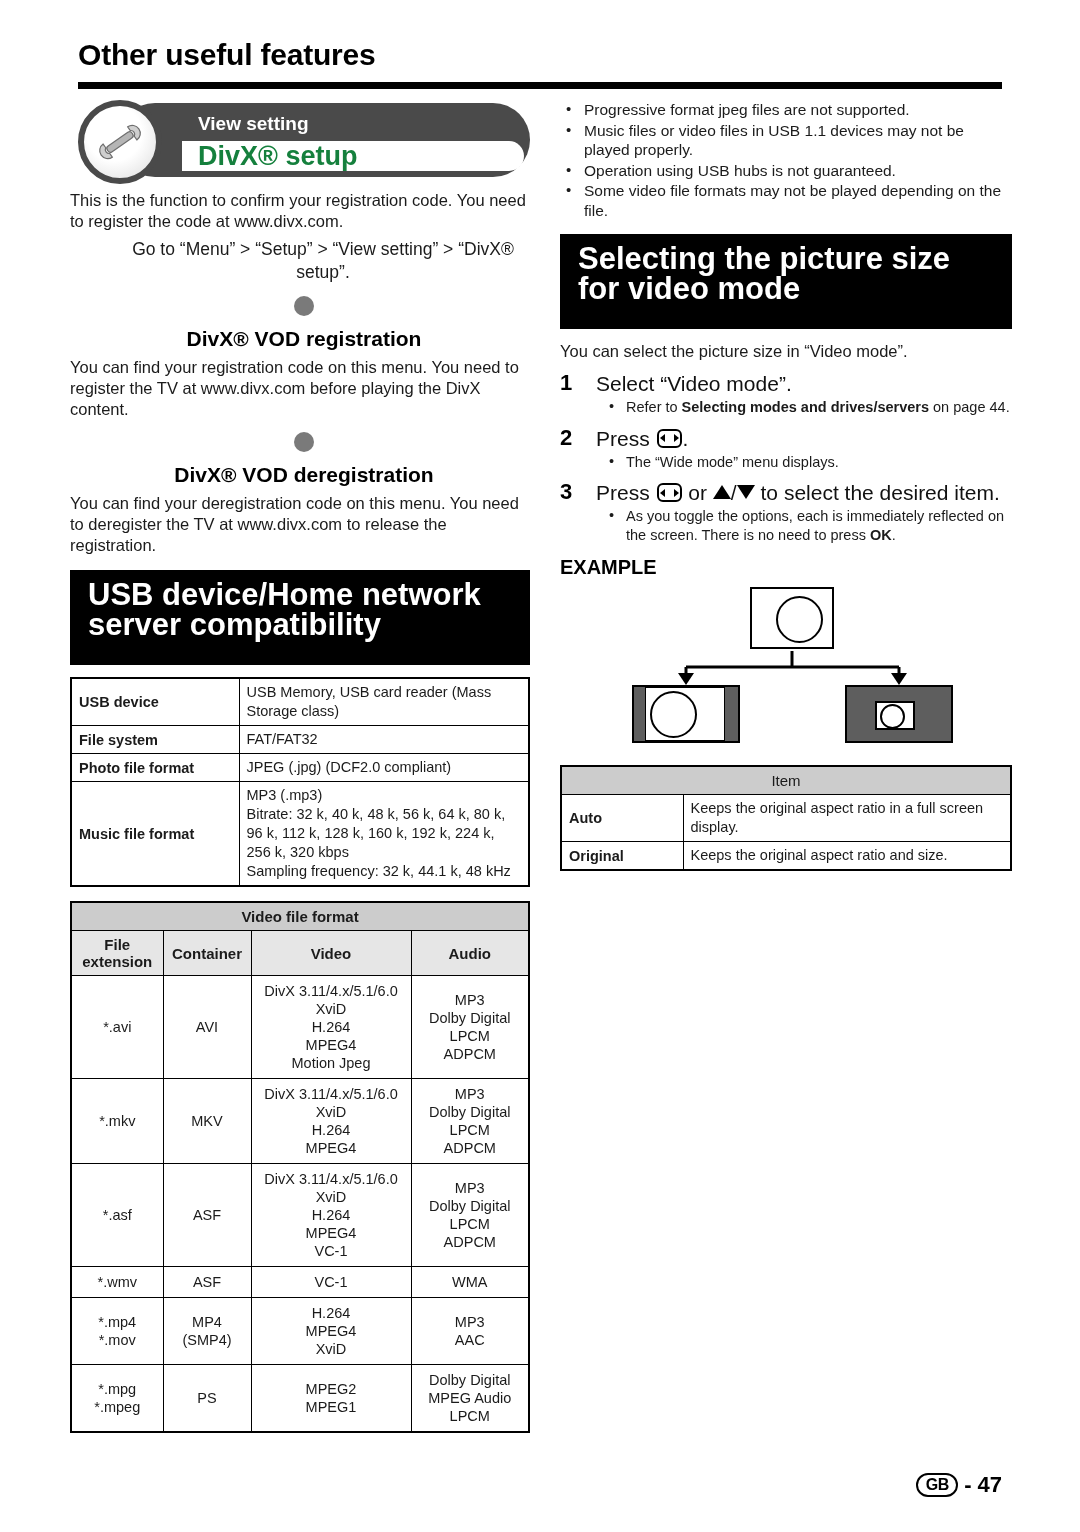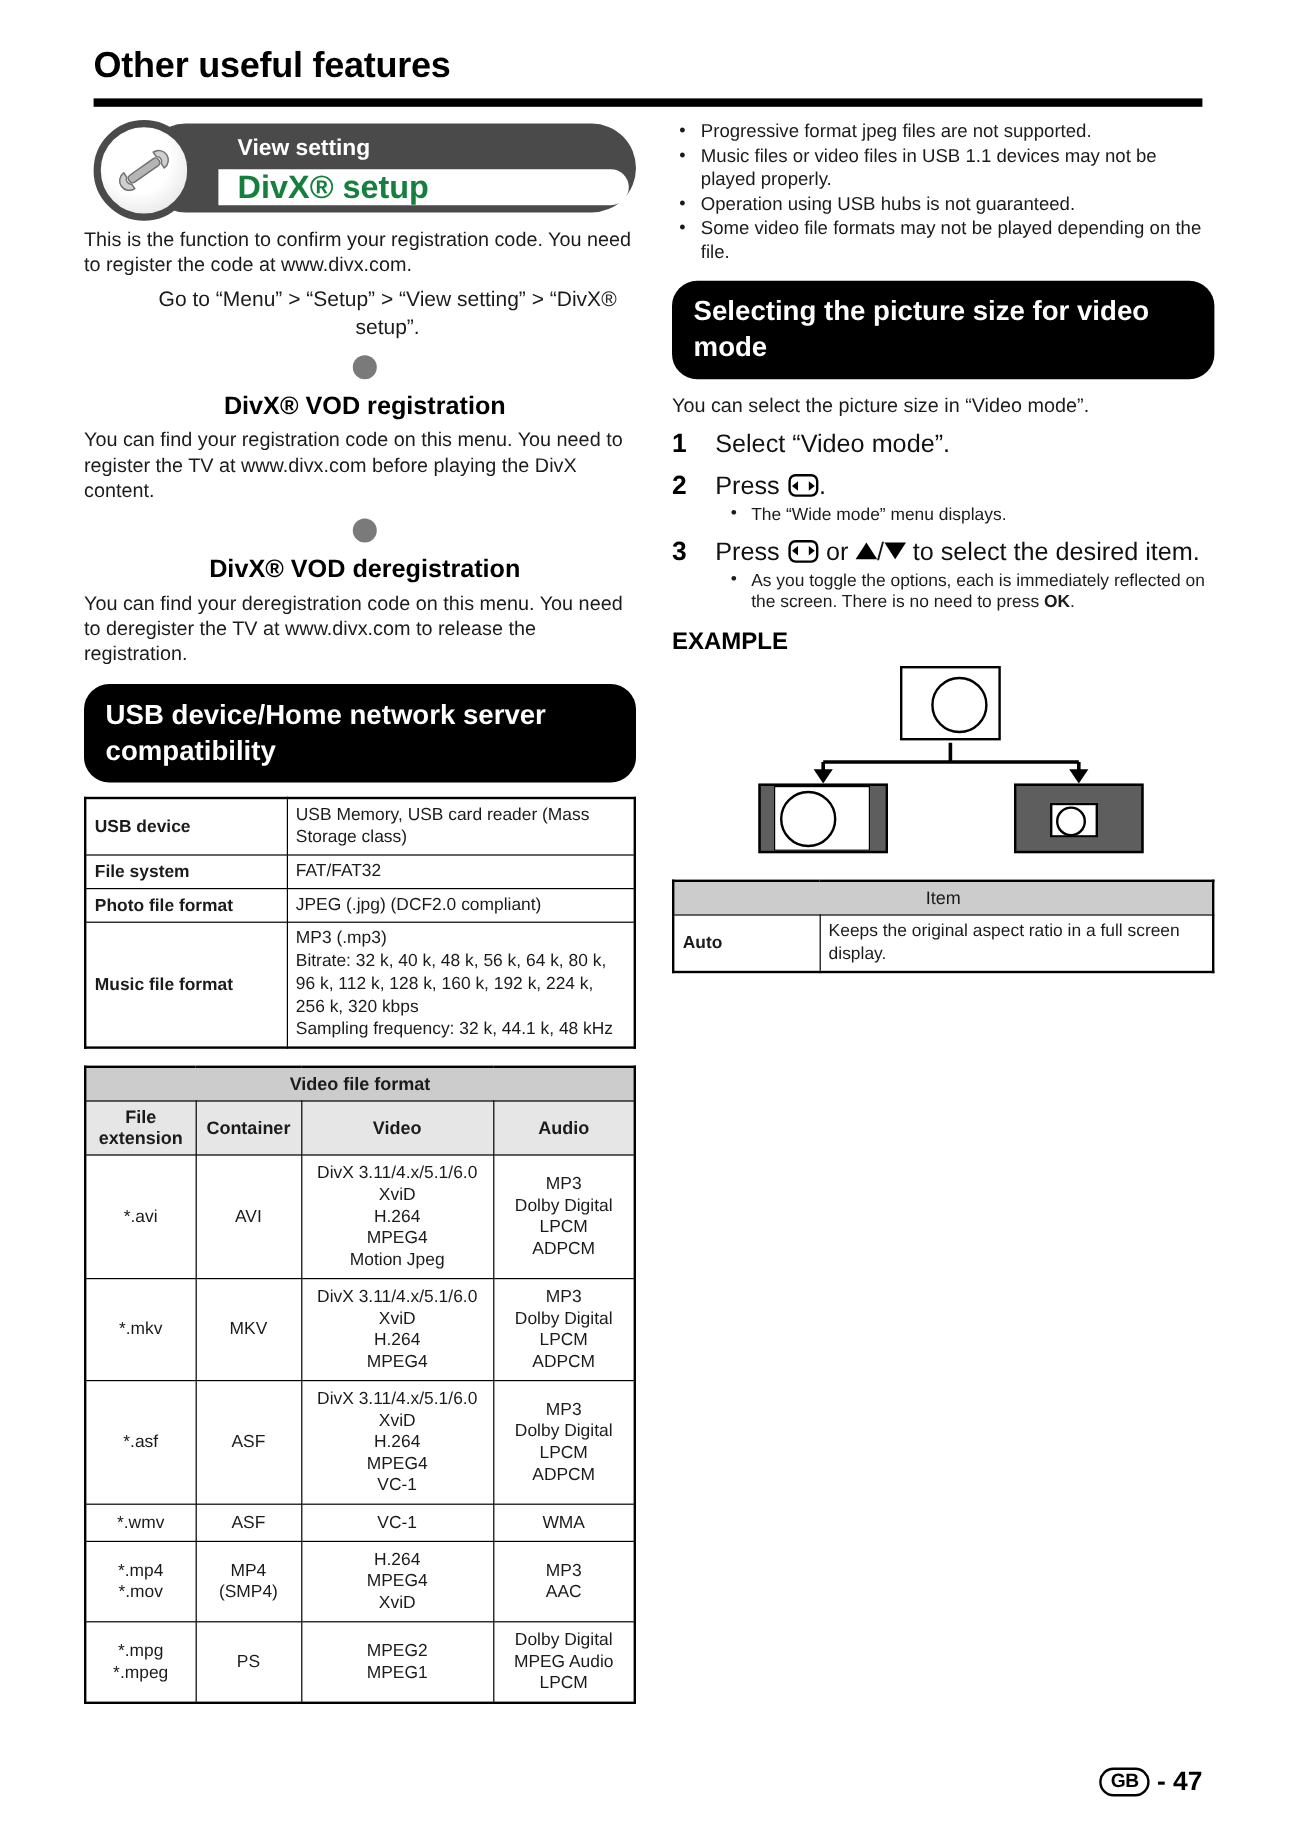--- a/index.html
+++ b/index.html
@@ -63,24 +63,23 @@
     display:flex; align-items:center; gap:11px;
     font-size:21px; font-weight:bold; color:#000;
     margin:12px 0 6px 8px;
     flex-direction:column;
   }
   .dot-lg{ width:20px; height:20px; border-radius:50%; background:#7a7a7a; flex:none; }
 
   
   .blackhead{
     background:#000; color:#fff;
-    font-size:23px; font-weight:bold; line-height:30px;
-    padding:10px 18px 12px 18px;
+    font-size:31px; font-weight:bold; line-height:30px;
+    padding:10px 18px 25px 18px;
     margin:14px 0 12px 0;
-    border-radius:21px;
   }
 
   
   table{ border-collapse:collapse; width:100%; font-size:14.5px; color:#1b1b1b; }
   table.outer{ border:2.5px solid #000; }
   td, th{ border:1px solid #000; padding:4px 7px; vertical-align:middle; text-align:left; font-weight:normal; }
   td.k{ font-weight:bold; width:168px; }
   td.ml{ line-height:19px; }
 
   
@@ -286,20 +285,23 @@
       </ul>
 
     <div class="blackhead">Selecting the picture size for video mode</div>
 
     <p class="p">You can select the picture size in “Video mode”.</p>
 
     <div class="step">
       <div class="step-num">1</div>
       <div class="step-body">
         <div class="step-main">Select “Video mode”.</div>
+        <div class="step-sub">
+          <span>Refer to </span><span class="b">Selecting modes and drives/servers</span><span> on page 44.</span>
+        </div>
       </div>
     </div>
 
     <div class="step">
       <div class="step-num">2</div>
       <div class="step-body">
         <div class="step-main">
           <span>Press </span><span class="btn-glyph"></span><span>.</span>
         </div>
         <div class="step-sub">The “Wide mode” menu displays.</div>
@@ -344,20 +346,24 @@
 
     <table class="itable">
       <tbody>
           <tr>
             <td class="ihd" colspan="2">Item</td>
           </tr>
           <tr>
             <td class="ik">Auto</td>
             <td class="iv">Keeps the original aspect ratio in a full screen display.</td>
           </tr>
+          <tr>
+            <td class="ik">Original</td>
+            <td class="iv">Keeps the original aspect ratio and size.</td>
+          </tr>
         </tbody>
     </table>
 
   </div>
 
   <div class="footer">
     <span class="gb">GB</span>
     <span>-</span>
     <span>47</span>
   </div>

